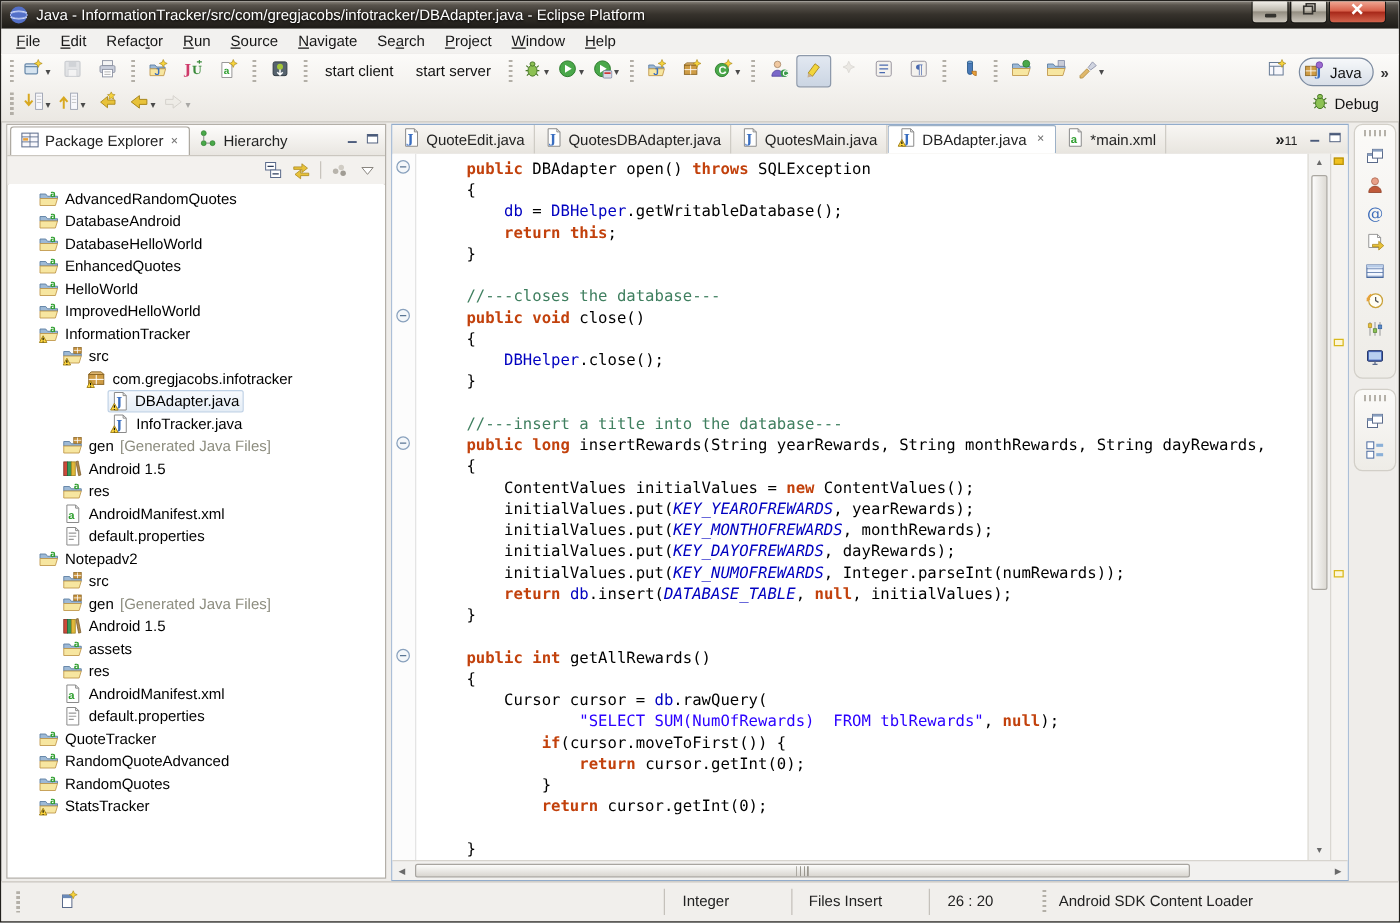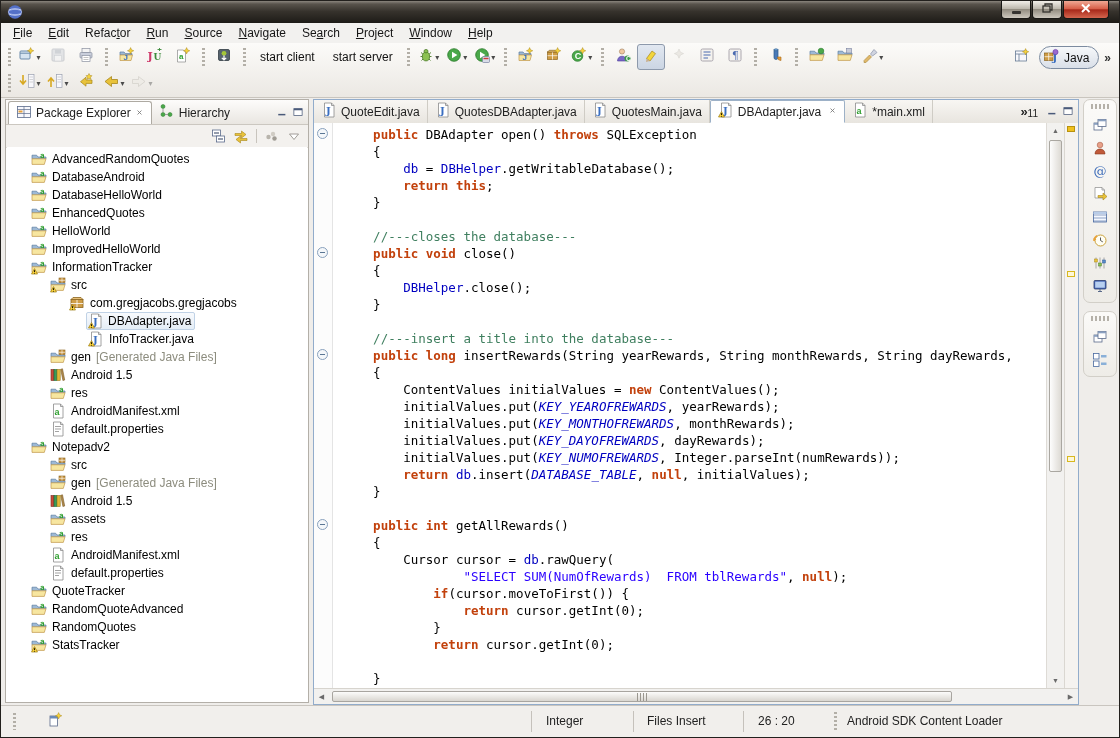--- a/index.html
+++ b/index.html
@@ -117,20 +117,21 @@
 <body>
 
 <div class="window">
 
   <div class="titlebar">
     <span class="win-icon"><svg width="16" height="16" viewBox="0 0 16 16">
           <circle cx="8" cy="8" r="6.8" fill="#5470c8"></circle>
           <path d="M1.5 6.2C4.5 4.4 11.5 4.4 14.5 6.2M1.5 9.8c3 1.8 10 1.8 13 0" stroke="#cfd9f5" stroke-width="1" fill="none"></path>
           <ellipse cx="8" cy="8" rx="6.8" ry="2.6" fill="none" stroke="#aab9ec" stroke-width=".8"></ellipse>
         </svg></span>
+    <span class="win-title">Java - InformationTracker/src/com/gregjacobs/infotracker/DBAdapter.java - Eclipse Platform</span>
     <div class="win-buttons">
       <span class="win-btn">
           <span class="glyph-min"></span>
         </span>
       <span class="win-btn">
           <span><svg width="16" height="16" viewBox="0 0 16 16">
               <rect x="4" y="6" width="7" height="6" fill="none" stroke="#35332f" stroke-width="1.3"></rect>
               <path d="M6 6V4h7v6h-2" fill="none" stroke="#35332f" stroke-width="1.3"></path>
             </svg></span>
         </span>
@@ -378,20 +379,30 @@
           <span><svg width="16" height="16" viewBox="0 0 16 16">
                 <rect x=".5" y="5" width="8.5" height="7.5" fill="#cf9d46" stroke="#8a6420" stroke-width=".7"></rect>
                 <path d="M.5 8.7h8.5M4.7 5v7.5" stroke="#fff" stroke-width=".7"></path>
                 <text x="8.5" y="13" font-size="10" font-weight="bold" fill="#3a6ec0" font-family="DejaVu Serif,serif">J</text>
                 <circle cx="11.5" cy="4" r="2.6" fill="#9a6ad0" stroke="#6a3aa0" stroke-width=".6"></circle>
               </svg></span>
           <span>Java</span>
         </span>
         <span class="persp-overflow">»</span>
       </div>
+      <div class="persp-row">
+        <span class="persp-btn">
+          <span><svg width="16" height="16" viewBox="0 0 16 16">
+                <ellipse cx="8" cy="9.5" rx="3.6" ry="4.4" fill="#8cc152" stroke="#4a7a28" stroke-width=".8"></ellipse>
+                <ellipse cx="8" cy="4.2" rx="2" ry="1.7" fill="#8cc152" stroke="#4a7a28" stroke-width=".8"></ellipse>
+                <path d="M3 5.5 4.8 7M13 5.5 11.2 7M2.5 9.5h2M13.5 9.5h-2M3.5 13.5 5 12M12.5 13.5 11 12" stroke="#4a7a28" stroke-width=".9" fill="none"></path>
+              </svg></span>
+          <span>Debug</span>
+        </span>
+      </div>
     </div>
   </div>
 
   <div class="left-panel">
     <div class="view-tabs" id="viewtabs">
         <span class="vtab active">
           <span><svg width="16" height="16" viewBox="0 0 16 16">
               <rect x="1.5" y="2.5" width="13" height="11" fill="#f8f8fc" stroke="#5a6a8a" stroke-width=".8"></rect>
               <path d="M1.5 5.5h13M1.5 9.5h13M8 2.5v11" stroke="#5a6a8a" stroke-width=".7"></path>
               <rect x="2.5" y="6.5" width="4" height="2" fill="#e8a03a"></rect>
@@ -520,21 +531,21 @@
           <span class="tlabel">src</span>
         </div>
         <div class="titem" style="padding-left: 62px;">
           <span class="ticon"><svg width="16" height="16" viewBox="0 0 16 16">
               <rect x="2" y="4.5" width="12" height="8" fill="#cf9d46" stroke="#8a6420" stroke-width=".8"></rect>
               <path d="M2 8.5h12M8 4.5v8" stroke="#fff" stroke-width=".8"></path>
               <path d="M2 4.5l2-2h8l2 2z" fill="#e8c078" stroke="#8a6420" stroke-width=".8"></path>
               <path d="M.5 15 3.5 9.6 6.5 15z" fill="#ffd73e" stroke="#9a7a10" stroke-width=".7"></path>
               <path d="M3.5 11.2v2M3.5 14.1v.6" stroke="#000" stroke-width=".9"></path>
             </svg></span>
-          <span class="tlabel">com.gregjacobs.gregjacobs</span>
+          <span class="tlabel">com.gregjacobs.infotracker</span>
         </div>
         <div class="titem" style="padding-left: 81px;">
           <span class="selbox">
             <span class="ticon"><svg width="16" height="16" viewBox="0 0 16 16">
                 <path d="M3.5 1h7L13 3.5V15H3.5z" fill="#fff" stroke="#8a8a8a" stroke-width=".8"></path>
                 <path d="M10.5 1v2.5H13" fill="none" stroke="#8a8a8a" stroke-width=".8"></path>
                 <text x="5" y="12" font-size="10" font-weight="bold" fill="#3a6ec0" font-family="DejaVu Serif,serif">J</text>
                 <path d="M.5 15 3.5 9.6 6.5 15z" fill="#ffd73e" stroke="#9a7a10" stroke-width=".7"></path>
                 <path d="M3.5 11.2v2M3.5 14.1v.6" stroke="#000" stroke-width=".9"></path>
               </svg></span>

